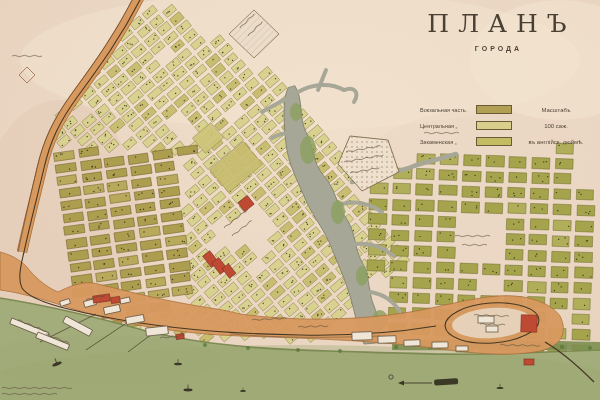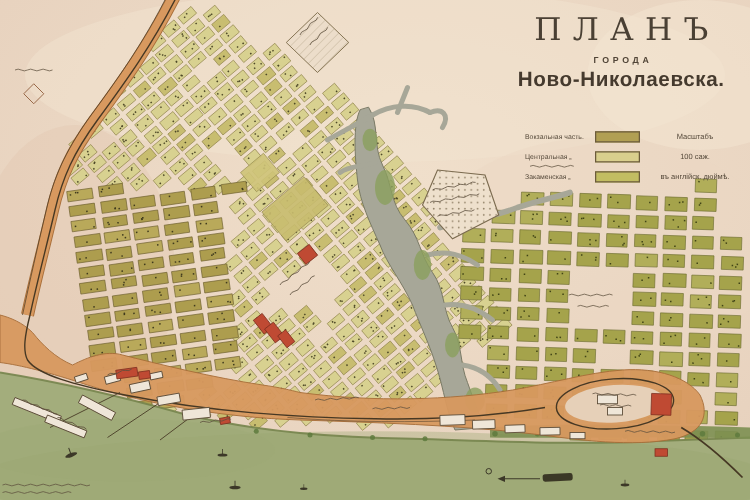--- a/index.html
+++ b/index.html
@@ -1664,21 +1664,20 @@
         <path d="M0,0 q2.5,-1.4 5,0 q2.5,1.4 5,0 q2.5,-1.4 5,0 q2.5,1.4 5,0 q2.5,-1.4 5,0" transform="translate(160 338) rotate(-6)" fill="none" stroke="var(--sq)" stroke-width="0.7" opacity="0.85"></path>
         <path d="M0,0 q2.5,-1.4 5,0 q2.5,1.4 5,0 q2.5,-1.4 5,0 q2.5,1.4 5,0" transform="translate(86 300) rotate(-14)" fill="none" stroke="var(--sq)" stroke-width="0.7" opacity="0.85"></path>
         <path d="M0,0 q2.5,-1.4 5,0 q2.5,1.4 5,0 q2.5,-1.4 5,0 q2.5,1.4 5,0 q2.5,-1.4 5,0 q2.5,1.4 5,0" transform="translate(18 320) rotate(22)" fill="none" stroke="var(--sq)" stroke-width="0.7" opacity="0.85"></path>
         <path d="M0,0 q2.5,-1.4 5,0 q2.5,1.4 5,0 q2.5,-1.4 5,0 q2.5,1.4 5,0 q2.5,-1.4 5,0" transform="translate(46 334) rotate(22)" fill="none" stroke="var(--sq)" stroke-width="0.7" opacity="0.85"></path>
       </g>
 </svg>
 
 <div class="title-block">
   <div class="t1">ПЛАНЪ</div>
   <div class="t2">ГОРОДА</div>
-  <div class="t3">Ново-Николаевска.</div>
 </div>
 
 <div class="legend">
   <div class="lrow">
     <span class="llabel">Вокзальная часть.</span>
     <span class="lswatch" style="background: rgb(177, 159, 83);"></span>
     <span class="lscale">Масштабъ</span>
   </div>
   <div class="lrow">
     <span class="llabel">Центральная „</span>

